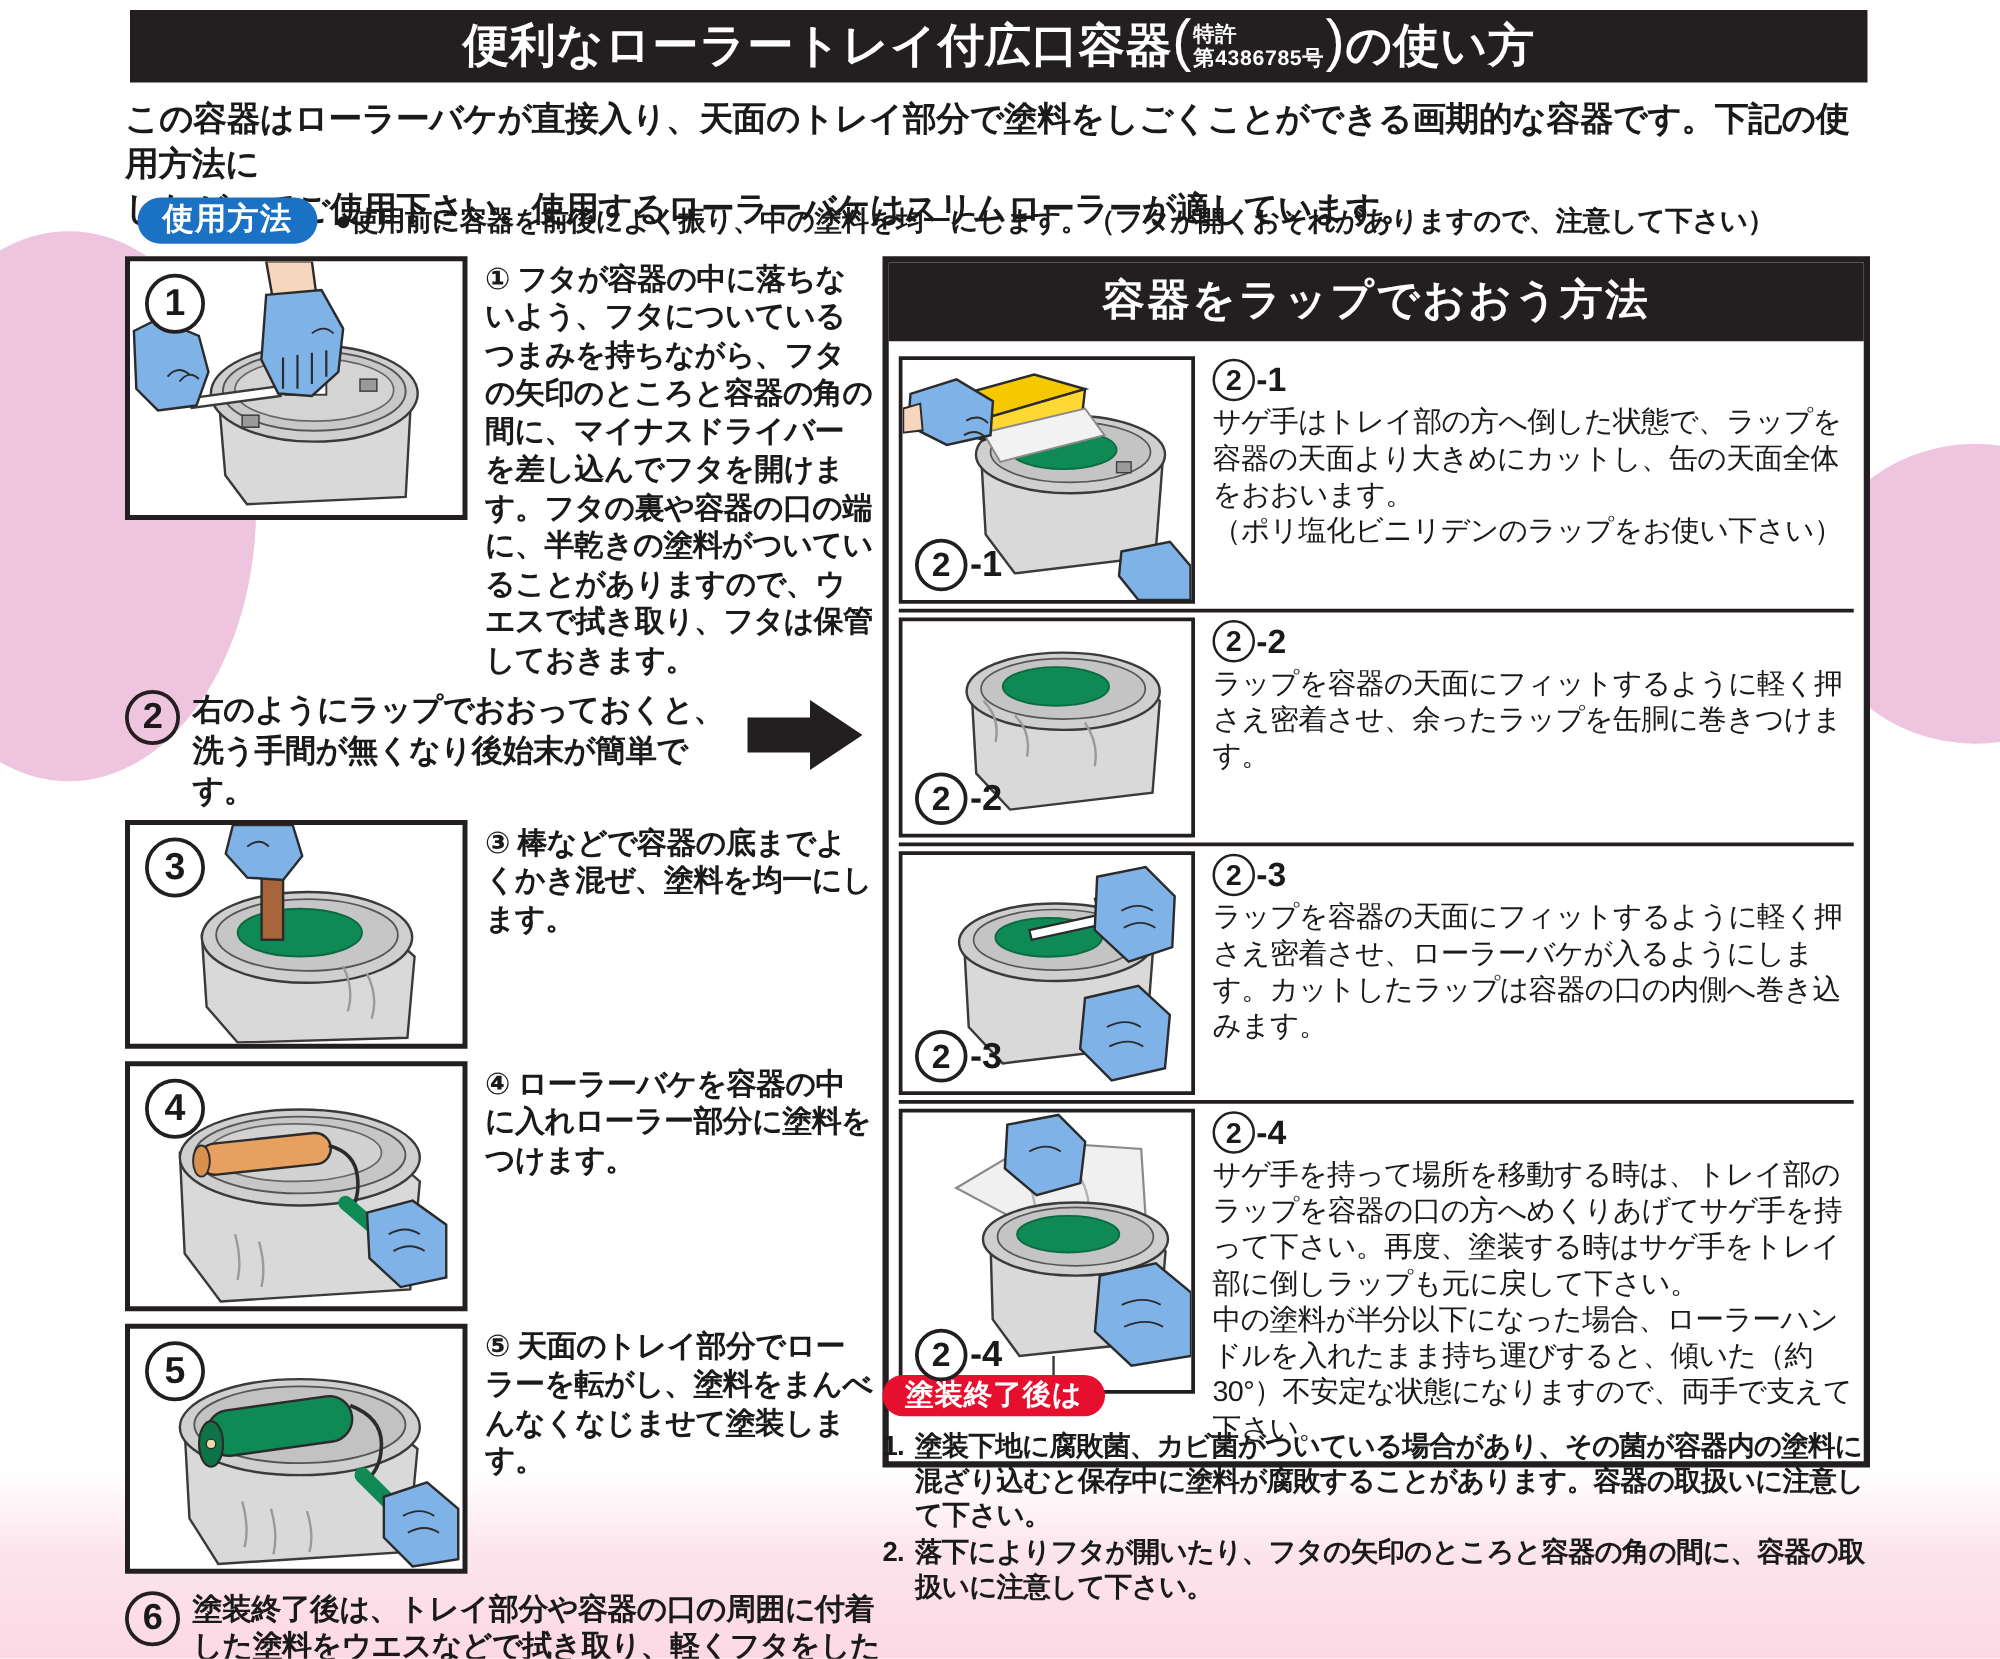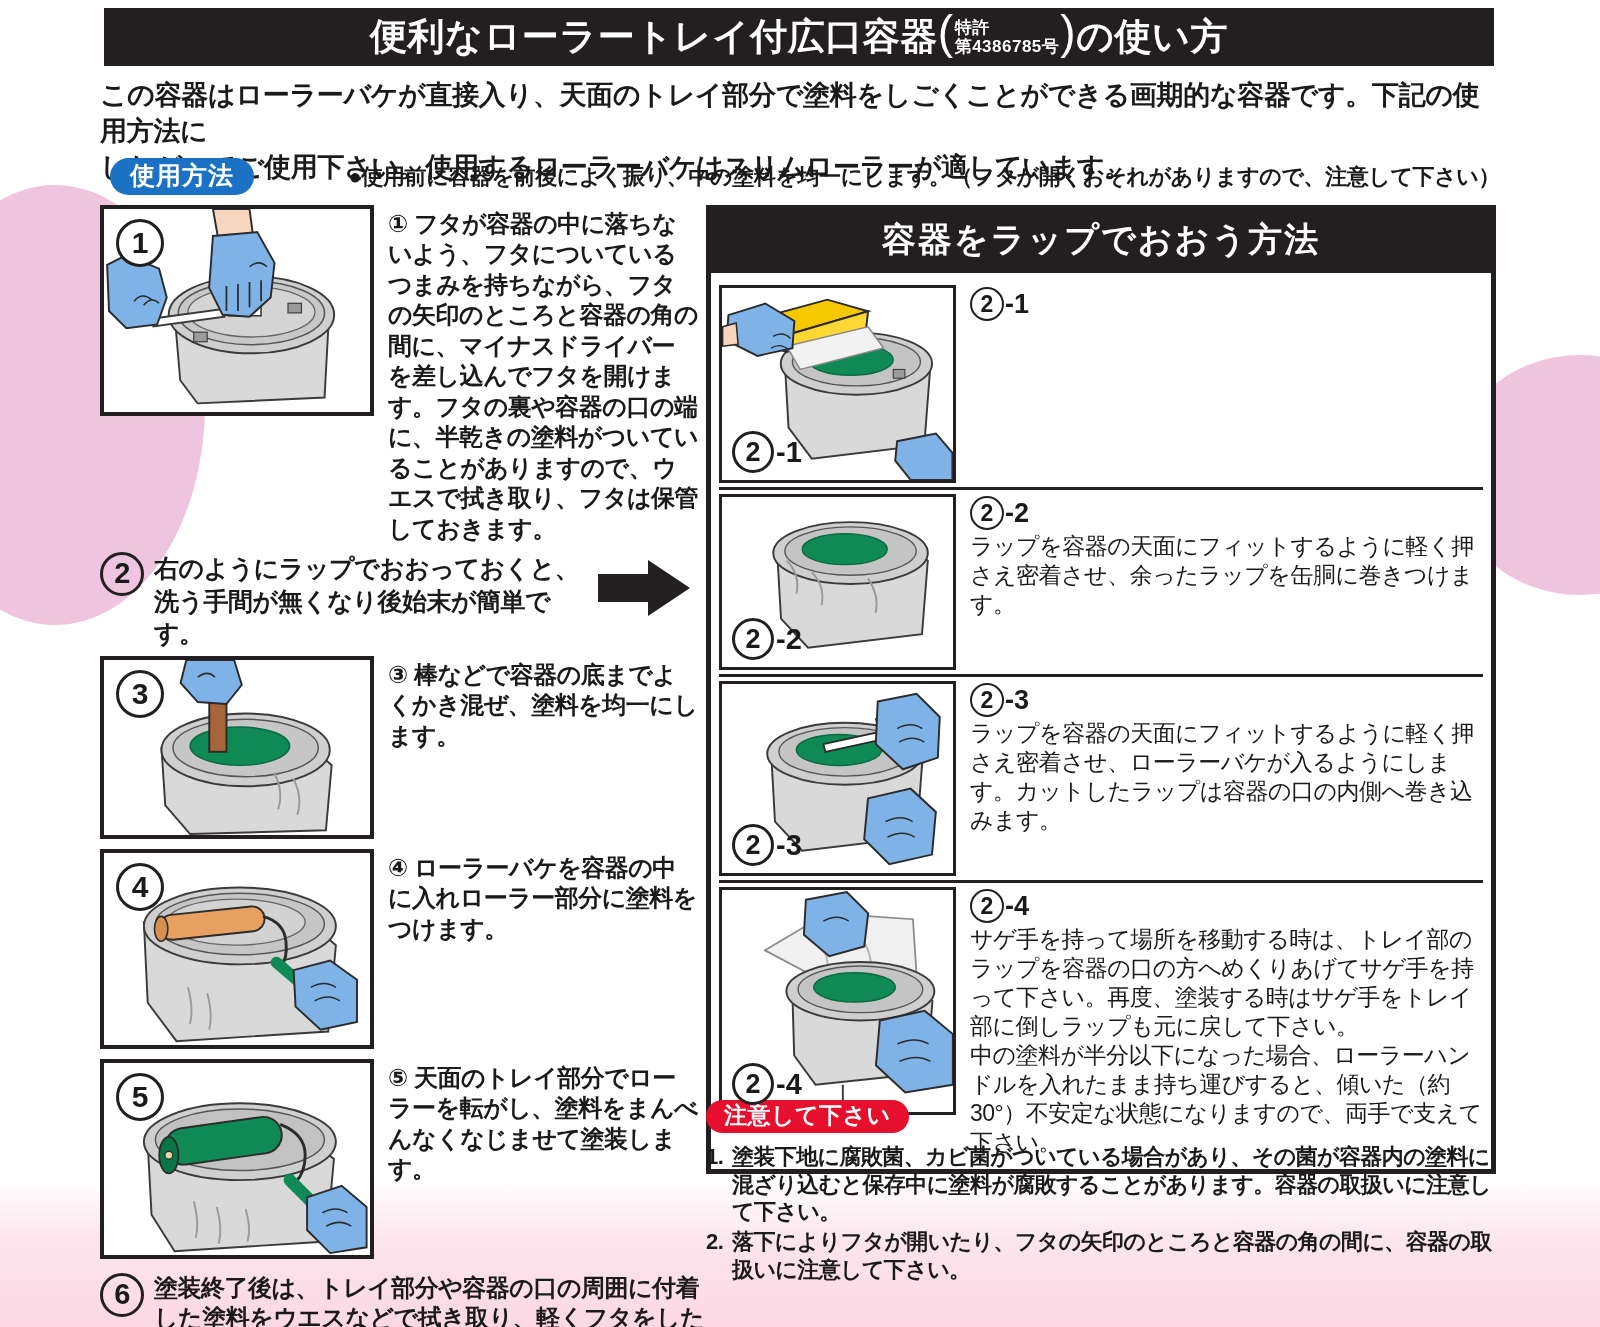--- a/index.html
+++ b/index.html
@@ -49,21 +49,21 @@
 
   
   .intro {
     position: absolute; left: 100px; top: 78px; width: 1400px;
     font-size: 27px; font-weight: bold; line-height: 1.33; letter-spacing: -0.3px;
   }
 
   
   .usage-row {
     position: absolute; left: 110px; top: 158px; width: 1390px;
-    display: flex; align-items: center; justify-content: space-between;
+    display: flex; align-items: center;
   }
   .badge-blue {
     background: #1b72c4; color: #ffffff; border-radius: 20px;
     padding: 5px 20px 7px; font-size: 25px; font-weight: bold; letter-spacing: 1px;
     line-height: 1;
   }
   .usage-note {
     margin-left: 14px; font-size: 22px; font-weight: bold; letter-spacing: -0.4px;
   }
 
@@ -343,20 +343,22 @@
             <path d="M52 50 q10 -6 18 2 M50 62 q10 -6 18 2" fill="none" stroke="#2b2b2b" stroke-width="1.5"></path>
 
             <path d="M180 158 L220 150 L237 170 L237 198 L194 198 L178 178 Z" fill="#7fb3e8" stroke="#2b2b2b" stroke-width="2"></path>
           </svg>
         </div>
         <div class="sub-text">
           <div class="sub-label">
             <span class="circ2">2</span>
               <span>-1</span>
           </div>
+          <div class="sub-body" style="white-space:pre-line;">サゲ手はトレイ部の方へ倒した状態で、ラップを容器の天面より大きめにカットし、缶の天面全体をおおいます。
+（ポリ塩化ビニリデンのラップをお使い下さい）</div>
         </div>
       </div>
       <hr class="hr-sub">
 
       <div class="sub-row">
         <div class="sub-pic" style="width:237px;height:176px;">
           <div class="panel-num sub">
             <span class="circ">2</span>
               <span class="suffix">-2</span>
           </div>
@@ -442,21 +444,21 @@
           </div>
           <div class="sub-body" style="white-space:pre-line;">サゲ手を持って場所を移動する時は、トレイ部のラップを容器の口の方へめくりあげてサゲ手を持って下さい。再度、塗装する時はサゲ手をトレイ部に倒しラップも元に戻して下さい。
 中の塗料が半分以下になった場合、ローラーハンドルを入れたまま持ち運びすると、傾いた（約30°）不安定な状態になりますので、両手で支えて下さい。</div>
         </div>
       </div>
 
     </div>
   </div>
 
   <div class="caution-wrap">
-    <span class="badge-red">注意して下さい</span>
+    <span class="badge-red">塗装終了後は</span>
     <div class="caution-list">
       <div class="caution-item">
         <span class="idx">1.</span>
         <span class="txt">塗装下地に腐敗菌、カビ菌がついている場合があり、その菌が容器内の塗料に混ざり込むと保存中に塗料が腐敗することがあります。容器の取扱いに注意して下さい。</span>
       </div>
       <div class="caution-item">
         <span class="idx">2.</span>
         <span class="txt">落下によりフタが開いたり、フタの矢印のところと容器の角の間に、容器の取扱いに注意して下さい。</span>
       </div>
     </div>

